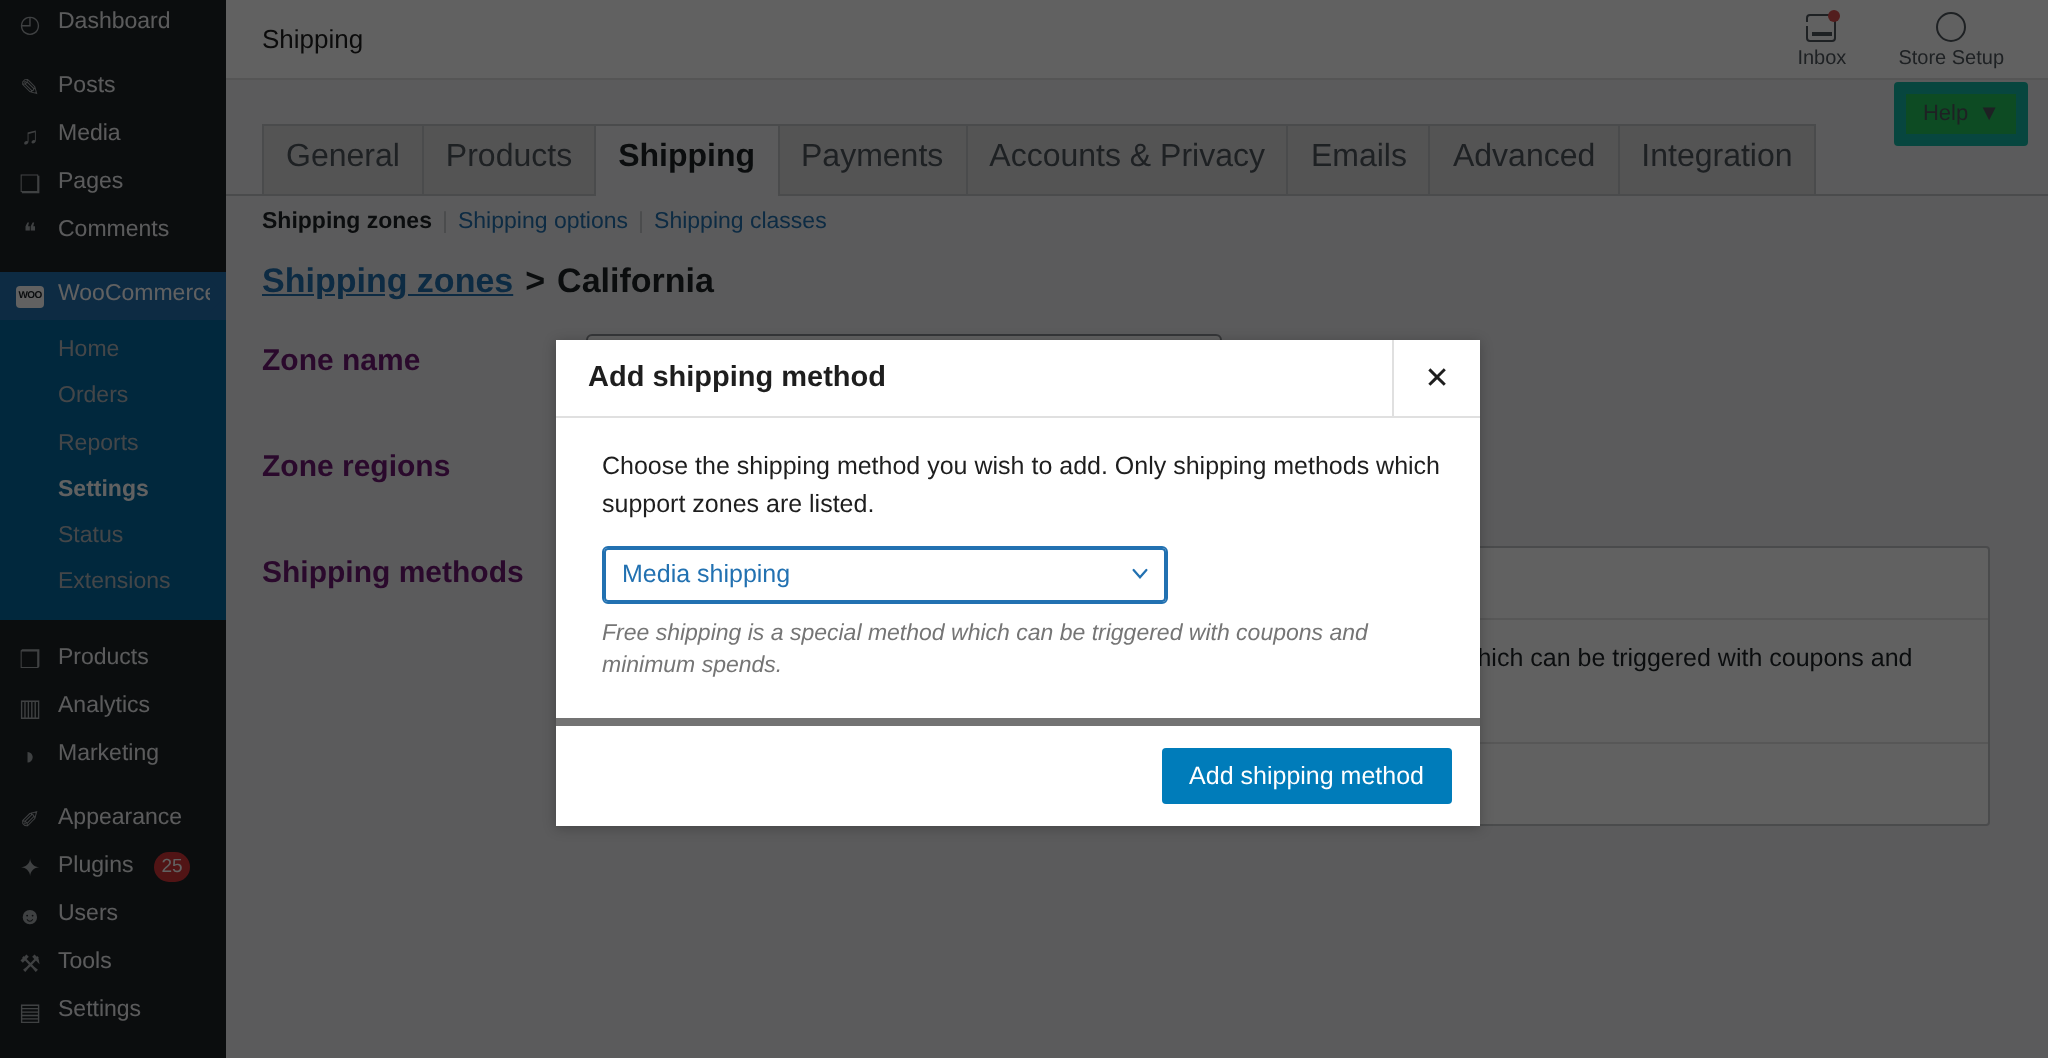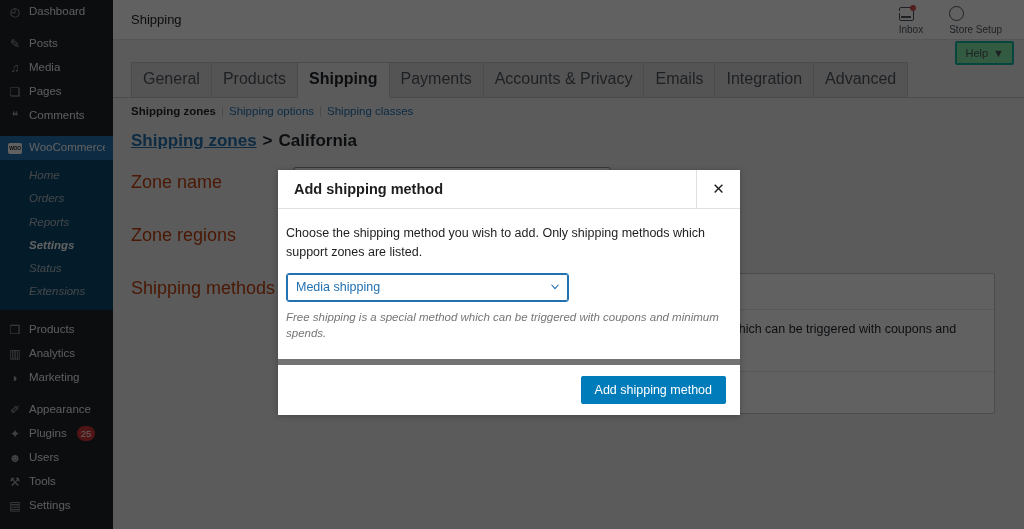--- a/index.html
+++ b/index.html
@@ -31,21 +31,21 @@
   .menu-item .lbl { line-height: 1; }
   .menu-item.current {
     background: #2271b1; color: #fff; position: relative; text-align: right;
   }
   .menu-item.current .ico { color: #fff; }
   .menu-item.current::after {
     content: ""; position: absolute; right: -8px; top: 50%;
     margin-top: -8px; border: 8px solid transparent;
     border-left-color: #2271b1;
   }
-  .submenu { background: #0c4a6e; padding: 4px 0 6px 0; font-style: italic; }
+  .submenu { background: #0369a1; padding: 4px 0 6px 0; }
   .submenu .sub-item {
     padding: 3px 8px 3px 29px; color: #b4b9be; font-size: 11.5px;
     line-height: 1.5; white-space: nowrap;
   }
   .submenu .sub-item.active { color: #fff; font-weight: bold; }
   .badge {
     display: inline-block; min-width: 16px; height: 15px;
     border-radius: 8px; background: #d63638; color: #fff;
     font-size: 9.5px; line-height: 15px; text-align: center;
     padding: 0 4px; margin-left: 3px;
@@ -71,21 +71,21 @@
     position: relative;
   }
   .wc-header .page-title {
     font-size: 13px; color: #1e1e1e; font-weight: normal;
   }
   .wc-header .right {
     margin-left: auto; display: flex; align-items: flex-end; gap: 26px;
     padding-right: 12px;
   }
   .hdr-btn {
-    display: flex; flex-direction: column; 
+    display: flex; flex-direction: column; align-items: center;
     gap: 2px; font-size: 10px; color: #50575e; line-height: 1;
   }
   .hdr-btn .glyph { position: relative; height: 18px; display:flex; align-items:center;}
   .inbox-icon {
     width: 15px; height: 14px; border: 1.6px solid #50575e;
     border-radius: 2px; position: relative;
   }
   .inbox-icon::before {
     content: ""; position: absolute; left: 1.5px; right: 1.5px;
     bottom: 2px; height: 1.6px; background: #50575e;
@@ -99,21 +99,21 @@
     border-radius: 50%; background: #d94f4f;
   }
   .circle-icon {
     width: 15px; height: 15px; border: 1.6px solid #50575e;
     border-radius: 50%;
   }
   .help-wrap {
     position: absolute; right: 10px; top: 41px;
   }
   .help-btn {
-    border: 2px solid #14b8a6; background: #86efac; color: #50575e;
+    border: 6px solid #14b8a6; background: #22c55e; color: #50575e;
     font-size: 11px; padding: 4px 8px; border-radius: 2px;
     display: flex; align-items: center; gap: 5px;
   }
 
   
   .tabs {
     display: flex; align-items: flex-end; padding: 22px 0 0 18px;
     border-bottom: 1px solid #c3c4c7; gap: 0;
     background: #f0f0f1;
   }
@@ -144,22 +144,22 @@
     color: #2271b1; text-decoration: underline; font-weight: bold;
   }
   .breadcrumb .chev { color: #1d2327; font-weight: bold; }
 
   
   .form-area { padding: 16px 0 0 18px; position: relative; }
   .form-row {
     display: flex; align-items: flex-start; margin-bottom: 24px;
   }
   .form-row .lab {
-    width: 162px; flex: 0 0 162px; font-size: 18px; color: #c2410c;
-    padding-top: 5px; font-weight: normal;
+    width: 162px; flex: 0 0 162px; font-size: 15px; color: #701a75;
+    padding-top: 5px; font-weight: bold;
   }
   .txt-input {
     width: 318px; height: 29px; border: 1px solid #8c8f94;
     background: #fff; border-radius: 3px;
   }
   .methods-table {
     width: 702px; background: #fff; border: 1px solid #c3c4c7;
     border-radius: 2px; overflow: hidden;
   }
   .mt-head { height: 36px; border-bottom: 1px solid #e5e5e5; }
@@ -213,21 +213,21 @@
   }
   .modal-title {
     flex: 1; display: flex; align-items: center; padding-left: 16px;
     font-size: 14.5px; font-weight: bold; color: #1e1e1e;
   }
   .modal-close {
     width: 44px; flex: 0 0 44px; display: flex; align-items: center;
     justify-content: center; border-left: 1px solid #e0e0e0;
     font-size: 15px; color: #1e1e1e; background: #fff;
   }
-  .modal-body { padding: 15px 16px 17px 8px; border-bottom: 6px solid #737373; }
+  .modal-body { padding: 15px 16px 17px 23px; border-bottom: 4px solid #737373; }
   .modal-body .intro {
     font-size: 12.5px; color: #1e1e1e; line-height: 1.5;
     margin-bottom: 11px;
   }
   .select-box {
     width: 283px; height: 29px; border: 1px solid #2271b1;
     border-radius: 3px; background: #fff; display: flex;
     align-items: center; padding: 0 9px; position: relative;
     box-shadow: 0 0 0 1px #2271b1 inset;
   }
@@ -356,22 +356,22 @@
       </div>
     </div>
 
     <div class="tabs">
       <div class="tab">General</div>
       <div class="tab">Products</div>
       <div class="tab active">Shipping</div>
       <div class="tab">Payments</div>
       <div class="tab">Accounts &amp; Privacy</div>
       <div class="tab">Emails</div>
+      <div class="tab">Advanced</div>
       <div class="tab">Integration</div>
-      <div class="tab">Advanced</div>
     </div>
 
     <div class="subsubsub">
       <span class="item current">Shipping zones</span>
       <span class="sep">|</span>
       <span class="item">Shipping options</span>
       <span class="sep">|</span>
       <span class="item">Shipping classes</span>
     </div>
 

